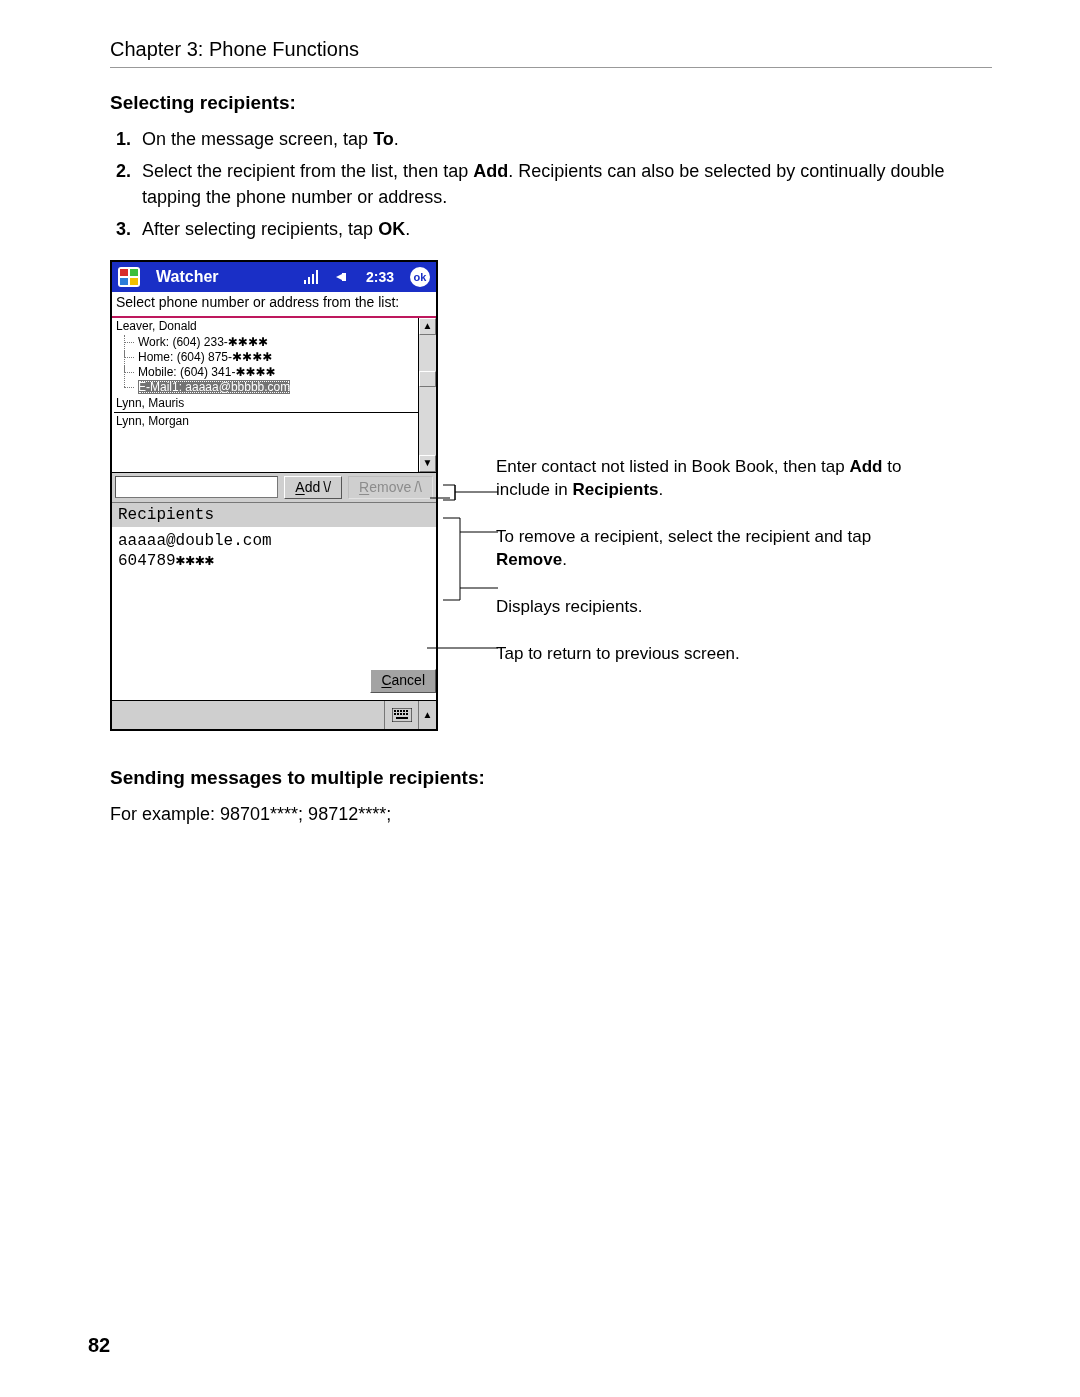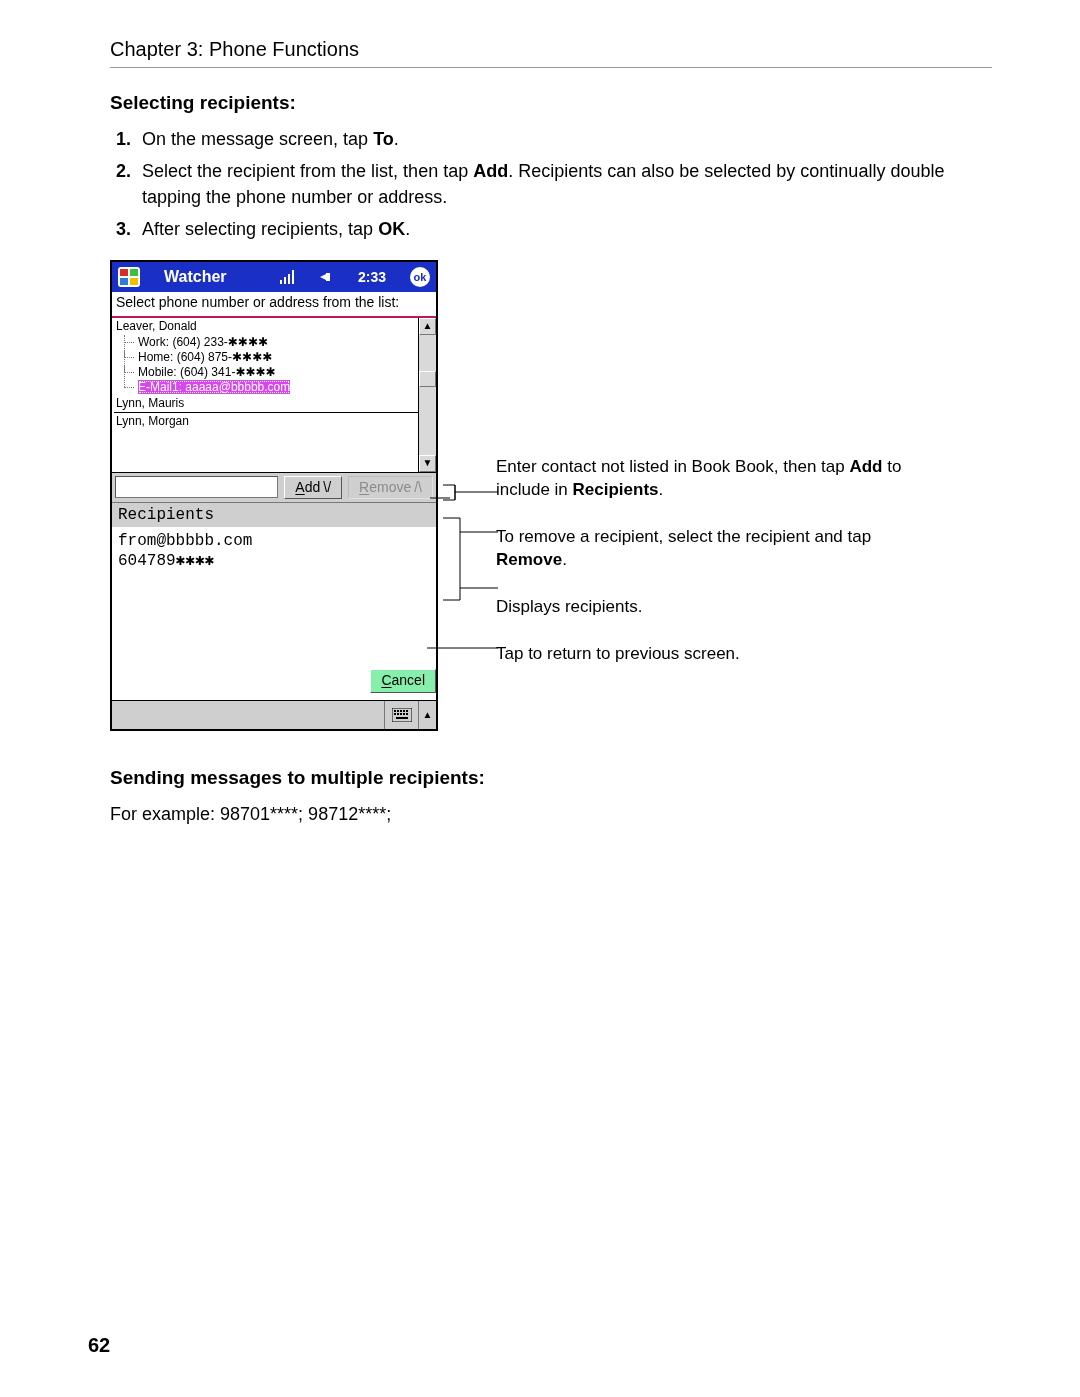--- a/index.html
+++ b/index.html
@@ -54,21 +54,21 @@
     line-height: 1.25;
     background: #fff;
   }
   .titlebar {
     background: #1a2fc6;
     color: #fff;
     display: flex;
     align-items: center;
     padding: 3px 6px;
     height: 30px;
-    gap: 24px;
+    gap: 16px;
   }
   .win-flag {
     width: 22px; height: 20px;
     background: #fff;
     border-radius: 3px;
     position: relative;
     overflow: hidden;
   }
   .win-flag::before, .win-flag::after {
     content:"";
@@ -128,21 +128,21 @@
   .tree .leaf::before{
     content:""; position:absolute; left:0; top:0; bottom:50%;
     border-left:1px dotted #777;
   }
   .tree .leaf::after{
     content:""; position:absolute; left:0; top:50%; width:10px;
     border-top:1px dotted #777;
   }
   .tree .leaf.cont::before{bottom:-50%;}
   .tree .selected{
-    background:#d946ef; color:#fff; outline:1px dotted #fff; outline-offset:-2px;
+    background:#737373; color:#fff; outline:1px dotted #fff; outline-offset:-2px;
     display:inline;
   }
   .vscroll {
     position:absolute; right:0; top:0; bottom:0; width:18px;
     background:#d9d9d9;
     border-left:1px solid #000;
     display:flex; flex-direction:column; justify-content:space-between;
   }
   .sbtn{
     height:17px; background:#d9d9d9;
@@ -313,26 +313,26 @@
           <span>\/</span>
         </div>
         <div class="btn disabled">
           <span><span class="u">R</span><span>emove</span></span>
           <span>/\</span>
         </div>
       </div>
 
       <div class="recip-header">Recipients</div>
       <div class="recip-body">
-        <div>from@bbbbb.com</div>
+        <div>aaaaa@double.com</div>
         <div>604789✱✱✱✱</div>
       </div>
 
       <div class="cancel-row">
-        <div class="btn" style="background:#86efac;margin-right:0;margin-top:48px;">
+        <div class="btn" style="background:#a3a3a3;margin-right:0;margin-top:48px;">
           <span><span class="u">C</span><span>ancel</span></span>
         </div>
       </div>
 
       <div class="sip-row">
         <div class="kbd-icon">
           <svg viewBox="0 0 20 14">
                 <rect x="0" y="0" width="20" height="14" fill="none" stroke="#000"></rect>
                 <g fill="#000">
                   <rect x="2" y="2" width="2" height="2"></rect>
@@ -362,14 +362,14 @@
       </div>
       <div class="co">Displays recipients.</div>
       <div class="co">Tap to return to previous screen.</div>
     </div>
   </div>
 
   <div class="h2">Sending messages to multiple recipients:</div>
   <p class="para">For example: 98701****; 98712****;</p>
 
 </div>
-<div class="page-num">62</div>
+<div class="page-num">82</div>
 </div>
 
 </body></html>

